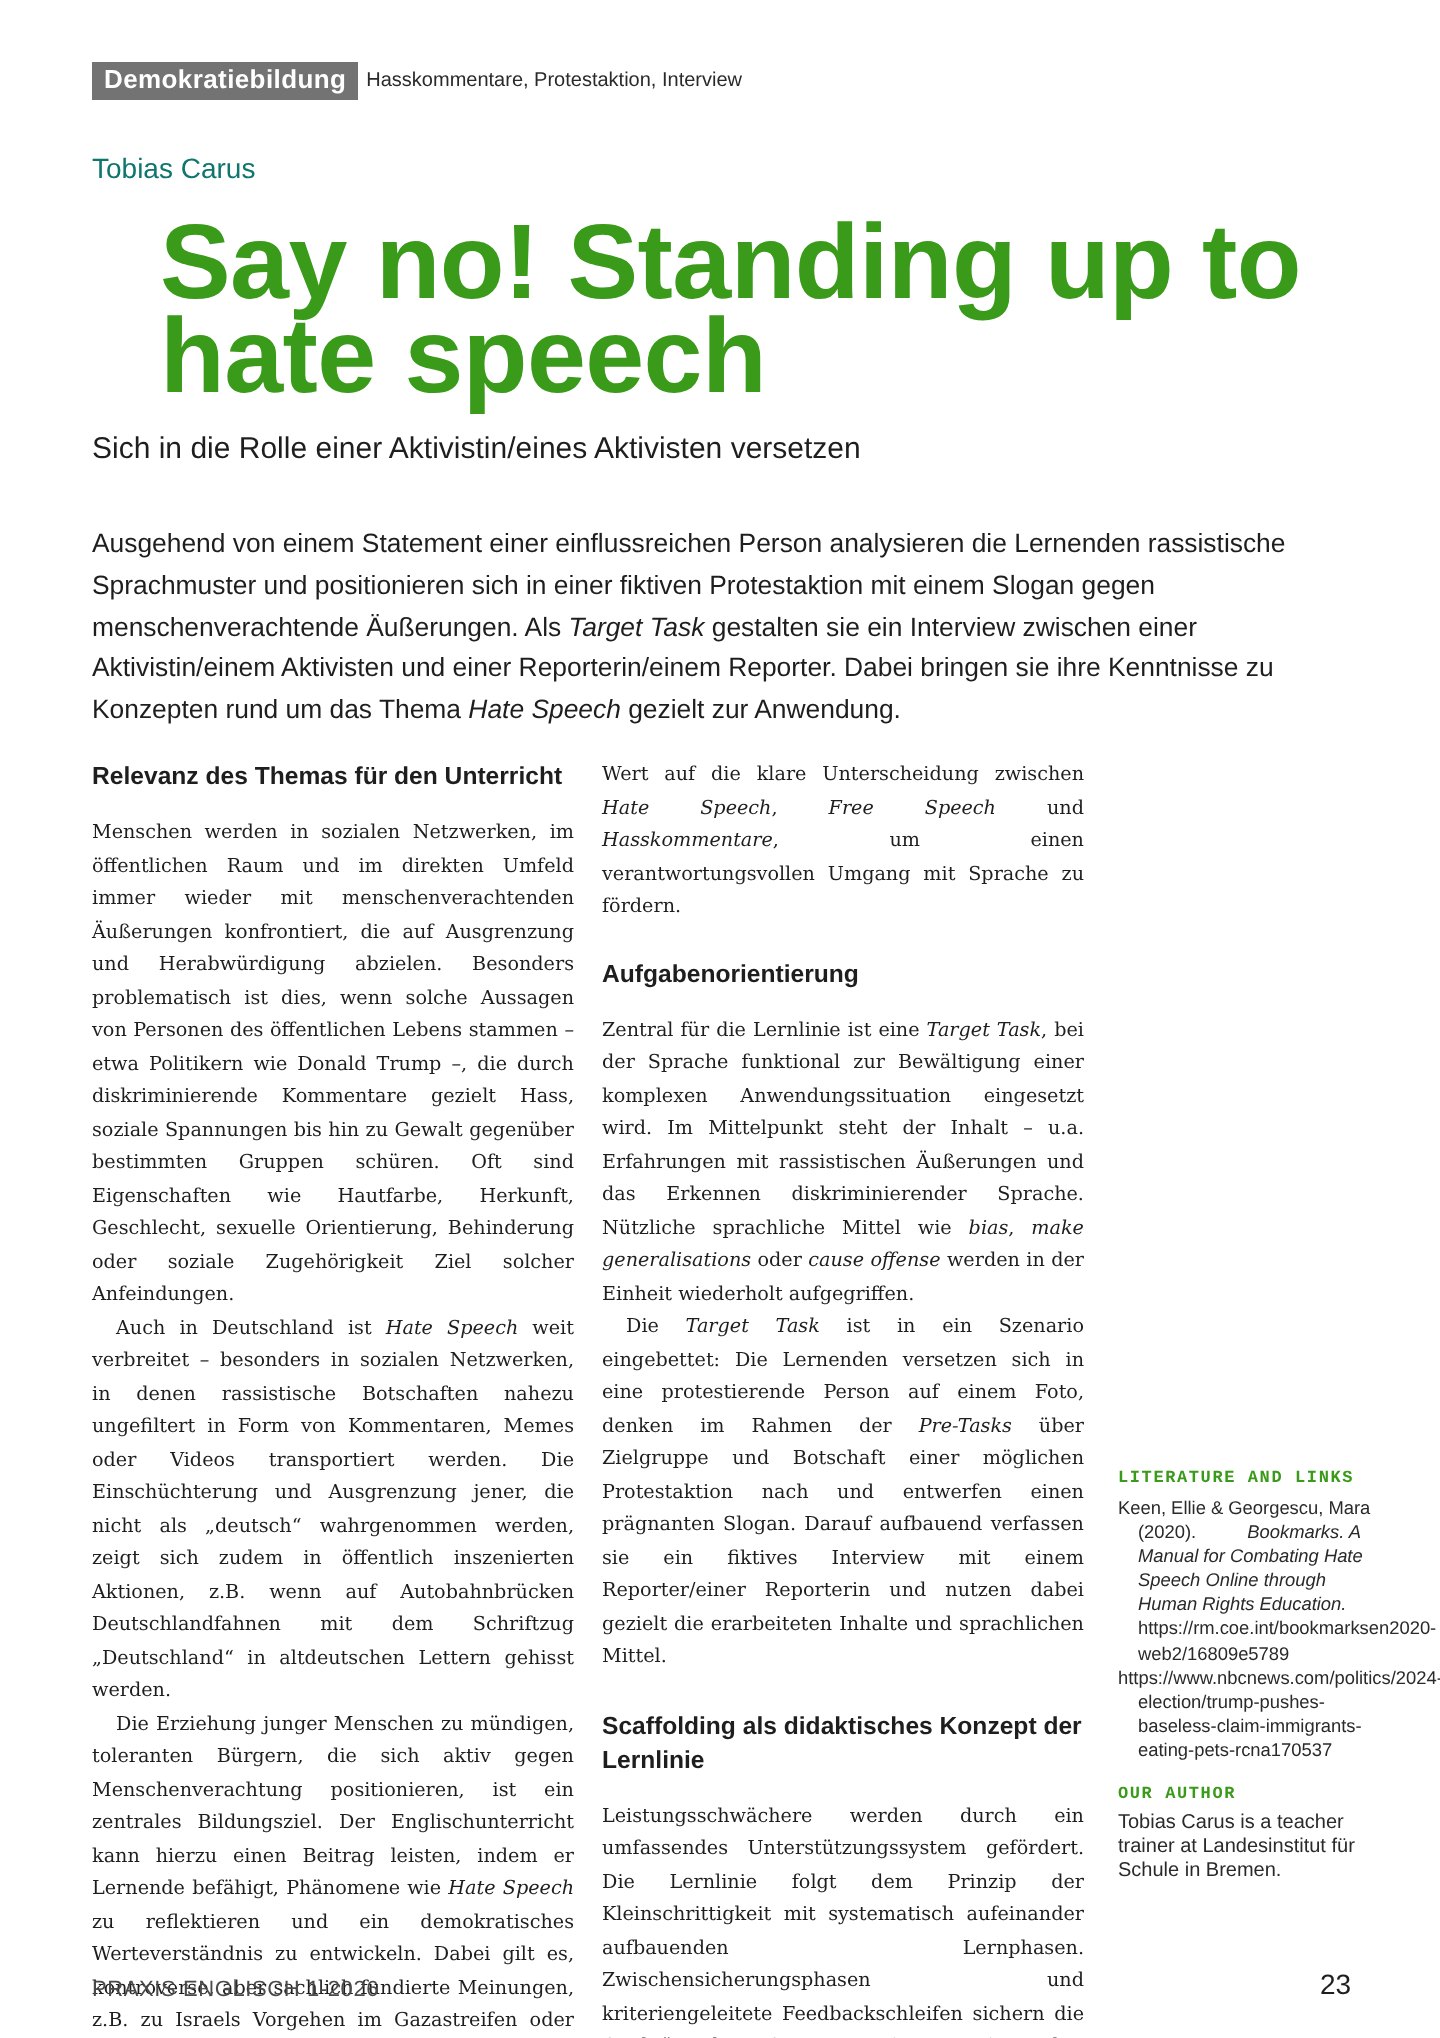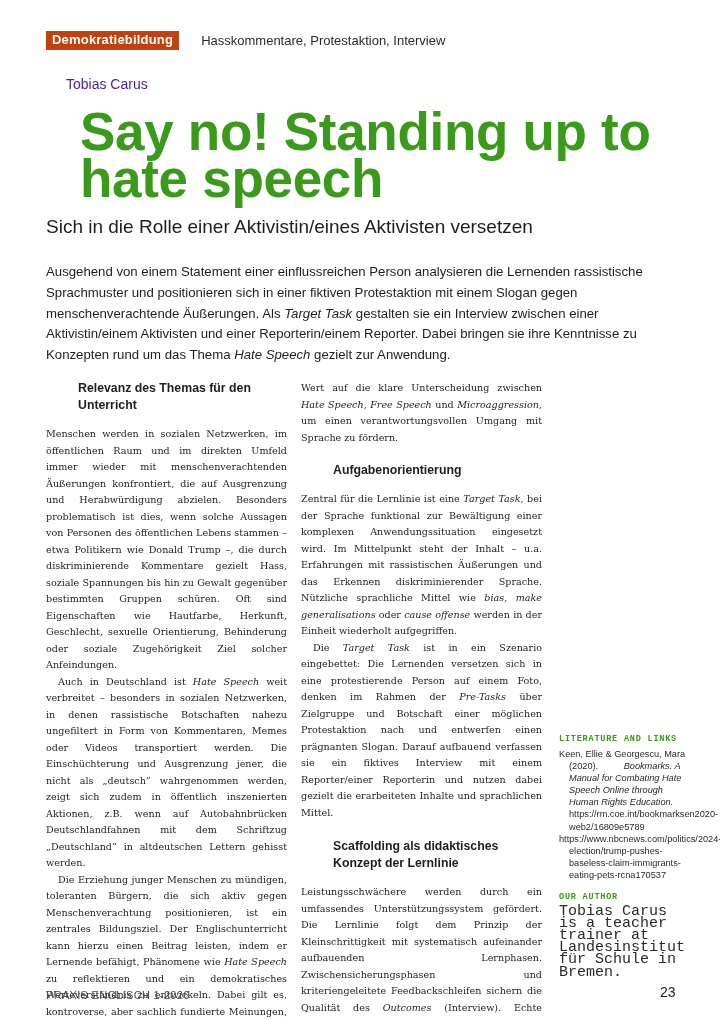--- a/index.html
+++ b/index.html
@@ -1,48 +1,48 @@
 <!DOCTYPE html>
 <html><head>
 <meta charset="utf-8">
 <style>
   * { margin: 0; padding: 0; box-sizing: border-box; }
   html, body { width: 720px; height: 1019px; background: #ffffff; overflow: hidden; }
   body { position: relative; color: #1e1e1e; font-family: "Liberation Sans", sans-serif; }
 
   .topbar { position: absolute; left: 46px; top: 31px; display: flex; align-items: center; }
   .tag {
-    background: #c2410c; color: #ffffff; font-weight: bold; font-size: 13px;
+    background: #737373; color: #ffffff; font-weight: bold; font-size: 13px;
     padding: 1px 6px 2px 6px; letter-spacing: 0.2px; line-height: 16px;
   }
-  .keywords { margin-left: 22px; font-size: 13px; color: #2a2a2a; }
+  .keywords { margin-left: 4px; font-size: 10px; color: #2a2a2a; }
 
-  .author { position: absolute; left: 46px; top: 76px; font-size: 14px; color: #4c1d95; margin-left: 20px; }
+  .author { position: absolute; left: 46px; top: 76px; font-size: 14px; color: #0f766e; }
 
   .title {
     position: absolute; left: 44px; top: 108px; width: 620px;
     font-size: 53px; line-height: 47px; font-weight: bold; color: #3a9a1a;
     letter-spacing: -0.3px;
     margin-left: 36px;
   }
   .subtitle {
-    position: absolute; left: 46px; top: 216px; font-size: 19px; color: #1e1e1e;
+    position: absolute; left: 46px; top: 216px; font-size: 15px; color: #1e1e1e;
   }
   .lead {
     position: absolute; left: 46px; top: 262px; width: 620px;
     font-size: 13.2px; line-height: 20.8px; font-weight: normal; color: #1e1e1e;
   }
   .lead em { font-style: italic; }
 
   .col { position: absolute; top: 380px; width: 241px; }
   .col1 { left: 46px; }
   .col2 { left: 301px; top: 380px; }
   .col h2 {
     font-family: "Liberation Sans", sans-serif; font-size: 12.3px; font-weight: bold;
-    color: #1e1e1e; line-height: 17px; margin-bottom: 12px; margin-left: 32px;
+    color: #1e1e1e; line-height: 17px; margin-bottom: 12px;
   }
   .col p {
     font-family: "DejaVu Serif", serif; font-size: 9.6px; line-height: 16.5px;
     text-align: justify; color: #1e1e1e; hyphens: auto;
   }
   .col p + p { text-indent: 12px; }
   .col p.first { text-indent: 0; }
   .col .sp { height: 16px; }
   .col .sp2 { height: 17px; }
 
@@ -50,21 +50,21 @@
   .side h3 {
     font-family: Liberation Mono, monospace; font-size: 8.5px; font-weight: bold;
     color: #3a9a1a; letter-spacing: 0.8px; line-height: 12px; margin-bottom: 3px;
   }
   .side .ref {
     font-size: 9.2px; line-height: 12.1px; color: #2a2a2a;
     padding-left: 10px; text-indent: -10px;
   }
   .side .ref em { font-style: italic; margin-left: 23px; }
   .side .gap { height: 10px; }
-  .side p.bio { font-size: 15px; line-height: 12.1px; color: #2a2a2a; font-family: Liberation Mono, monospace; }
+  .side p.bio { font-size: 10px; line-height: 12.1px; color: #2a2a2a; }
 
   .footer-left {
     position: absolute; left: 46px; top: 989px; font-size: 11px; color: #4a4a4a;
     letter-spacing: 0.3px;
   }
   .page-num { position: absolute; left: 660px; top: 984px; font-size: 14px; color: #1e1e1e; }
 </style>
 </head>
 <body>
 
@@ -82,21 +82,21 @@
 <p class="lead"><span>Ausgehend von einem Statement einer einflussreichen Person analysieren die Lernenden rassistische Sprachmuster und positionieren sich in einer fiktiven Protestaktion mit einem Slogan gegen menschenverachtende Äußerungen. Als </span><em>Target Task</em><span> gestalten sie ein Interview zwischen einer Aktivistin/einem Aktivisten und einer Reporterin/einem Reporter. Dabei bringen sie ihre Kenntnisse zu Konzepten rund um das Thema </span><em>Hate Speech</em><span> gezielt zur Anwendung.</span></p>
 
 <div class="col col1">
   <h2>Relevanz des Themas für den Unterricht</h2>
   <p class="first">Menschen werden in sozialen Netzwerken, im öffentlichen Raum und im direkten Umfeld immer wieder mit menschenverachtenden Äußerungen konfrontiert, die auf Ausgrenzung und Herabwürdigung abzielen. Besonders problematisch ist dies, wenn solche Aussagen von Personen des öffentlichen Lebens stammen – etwa Politikern wie Donald Trump –, die durch diskriminierende Kommentare gezielt Hass, soziale Spannungen bis hin zu Gewalt gegenüber bestimmten Gruppen schüren. Oft sind Eigenschaften wie Hautfarbe, Herkunft, Geschlecht, sexuelle Orientierung, Behinderung oder soziale Zugehörigkeit Ziel solcher Anfeindungen.</p>
   <p><span>Auch in Deutschland ist </span><em>Hate Speech</em><span> weit verbreitet – besonders in sozialen Netzwerken, in denen rassistische Botschaften nahezu ungefiltert in Form von Kommentaren, Memes oder Videos transportiert werden. Die Einschüchterung und Ausgrenzung jener, die nicht als „deutsch“ wahrgenommen werden, zeigt sich zudem in öffentlich inszenierten Aktionen, z.B. wenn auf Autobahnbrücken Deutschlandfahnen mit dem Schriftzug „Deutschland“ in altdeutschen Lettern gehisst werden.</span></p>
   <p><span>Die Erziehung junger Menschen zu mündigen, toleranten Bürgern, die sich aktiv gegen Menschenverachtung positionieren, ist ein zentrales Bildungsziel. Der Englischunterricht kann hierzu einen Beitrag leisten, indem er Lernende befähigt, Phänomene wie </span><em>Hate Speech</em><span> zu reflektieren und ein demokratisches Werteverständnis zu entwickeln. Dabei gilt es, kontroverse, aber sachlich fundierte Meinungen, z.B. zu Israels Vorgehen im Gazastreifen oder zur deutschen Migrationspolitik, nicht vorschnell als rassistisch, antisemitisch oder Hassrede abzustempeln, da dies sonst eine differenzierte kritische Auseinandersetzung verhindert. Diese Lernlinie legt daher besonderen</span></p>
 </div>
 
 <div class="col col2">
-  <p class="first"><span>Wert auf die klare Unterscheidung zwischen </span><em>Hate Speech</em><span>, </span><em>Free Speech</em><span> und </span><em>Microaggression</em><span>, um einen verantwortungsvollen Umgang mit Sprache zu fördern.</span></p>
+  <p class="first"><span>Wert auf die klare Unterscheidung zwischen </span><em>Hate Speech</em><span>, </span><em>Free Speech</em><span> und </span><em>Hasskommentare</em><span>, um einen verantwortungsvollen Umgang mit Sprache zu fördern.</span></p>
   <div class="sp"></div>
   <h2>Aufgabenorientierung</h2>
   <p class="first"><span>Zentral für die Lernlinie ist eine </span><em>Target Task</em><span>, bei der Sprache funktional zur Bewältigung einer komplexen Anwendungssituation eingesetzt wird. Im Mittelpunkt steht der Inhalt – u.a. Erfahrungen mit rassistischen Äußerungen und das Erkennen diskriminierender Sprache. Nützliche sprachliche Mittel wie </span><em>bias</em><span>, </span><em>make generalisations</em><span> oder </span><em>cause offense</em><span> werden in der Einheit wiederholt aufgegriffen.</span></p>
   <p><span>Die </span><em>Target Task</em><span> ist in ein Szenario eingebettet: Die Lernenden versetzen sich in eine protestierende Person auf einem Foto, denken im Rahmen der </span><em>Pre-Tasks</em><span> über Zielgruppe und Botschaft einer möglichen Protestaktion nach und entwerfen einen prägnanten Slogan. Darauf aufbauend verfassen sie ein fiktives Interview mit einem Reporter/einer Reporterin und nutzen dabei gezielt die erarbeiteten Inhalte und sprachlichen Mittel.</span></p>
   <div class="sp2"></div>
   <h2>Scaffolding als didaktisches Konzept der Lernlinie</h2>
   <p class="first"><span>Leistungsschwächere werden durch ein umfassendes Unterstützungssystem gefördert. Die Lernlinie folgt dem Prinzip der Kleinschrittigkeit mit systematisch aufeinander aufbauenden Lernphasen. Zwischensicherungsphasen und kriteriengeleitete Feedbackschleifen sichern die Qualität des </span><em>Outcomes</em><span> (Interview). Echte Kommunikationsanlässe entstehen durch den Austausch eigener Erfahrungen und Ansichten. Ein </span></p>
 </div>
 
 <aside class="side">

